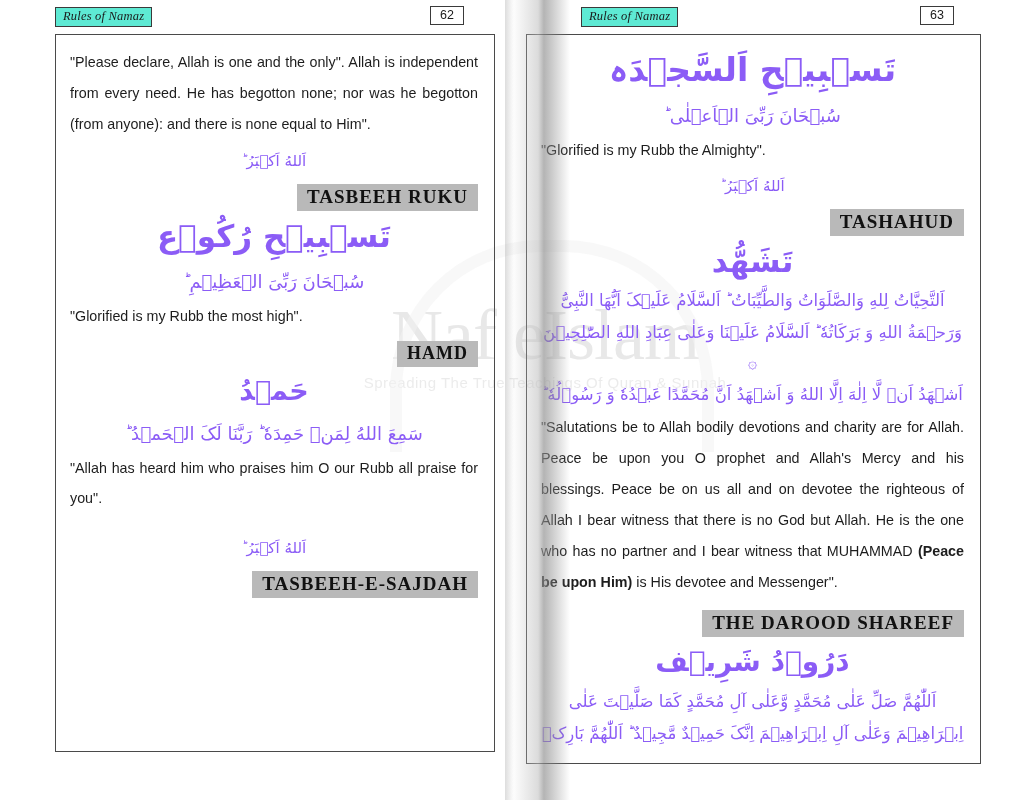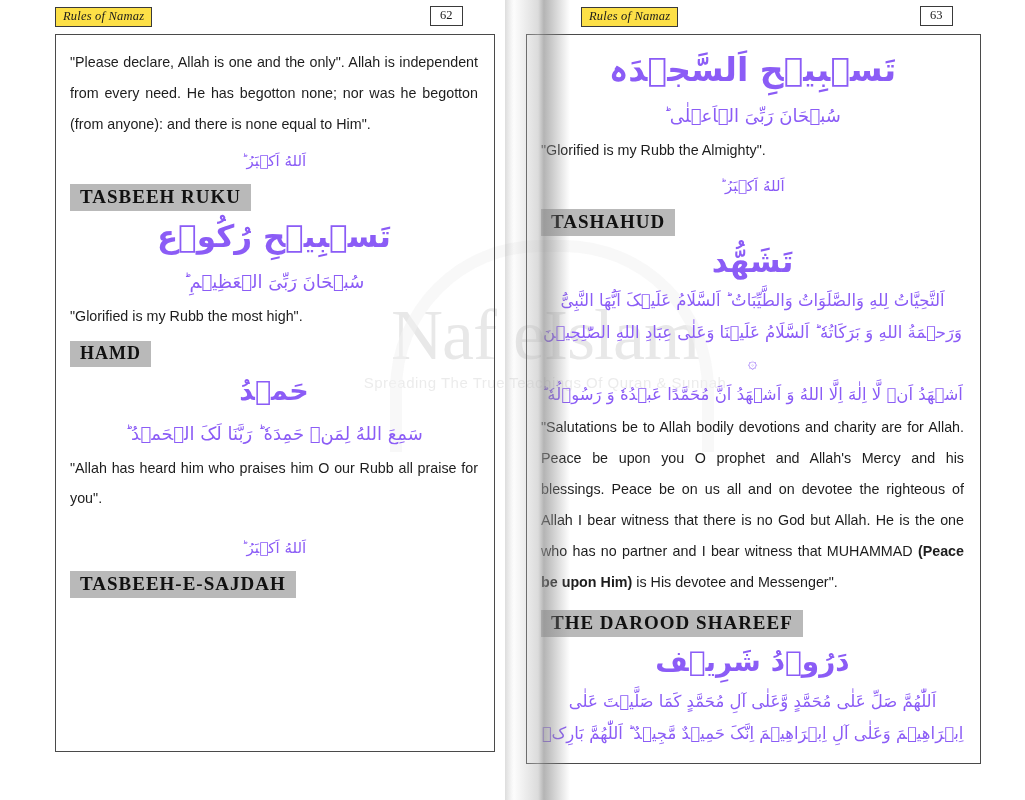--- a/index.html
+++ b/index.html
@@ -43,27 +43,27 @@
   }
   .runhead-left { justify-content: flex-start; }
   .runhead-right { justify-content: flex-start; }
   .runhead-title {
     border: 1px solid #3a3a3a;
     font-family: "Liberation Serif", serif;
     font-style: italic;
     font-size: 12.5px;
     padding: 1px 7px 2px 7px;
     white-space: nowrap;
-    background: #fde047;
+    background: #5eead4;
     letter-spacing: .2px;
   }
   .pagenum {
     position: absolute;
     border: 1px solid #3a3a3a;
-    font-family: Liberation Serif, serif;
+    font-family: Liberation Sans, sans-serif;
     font-size: 12.5px;
     padding: 1px 9px 2px 9px;
     background: #fff;
   }
   .pagenum-left { left: 375px; top: 0px; }
   .pagenum-right { left: 394px; top: 0px; }
 
   
   .frame {
     border: 1px solid #4a4a4a;
@@ -116,21 +116,21 @@
     background: #b9b9b9;
     color: #111;
     font-family: "Liberation Serif", serif;
     font-weight: bold;
     letter-spacing: 1px;
     padding: 2px 10px 3px 10px;
   }
   .tag-md { font-size: 18px; }
   .tag-lg { font-size: 19px; }
 
-  .tagrow { text-align: left; margin: 10px 0 2px; }
+  .tagrow { text-align: right; margin: 10px 0 2px; }
 
   
   .gutter {
     position: absolute;
     top: 0;
     left: 512px;
     width: 58px;
     height: 800px;
     background: linear-gradient(to right,
         rgba(255,255,255,0) 0%,

